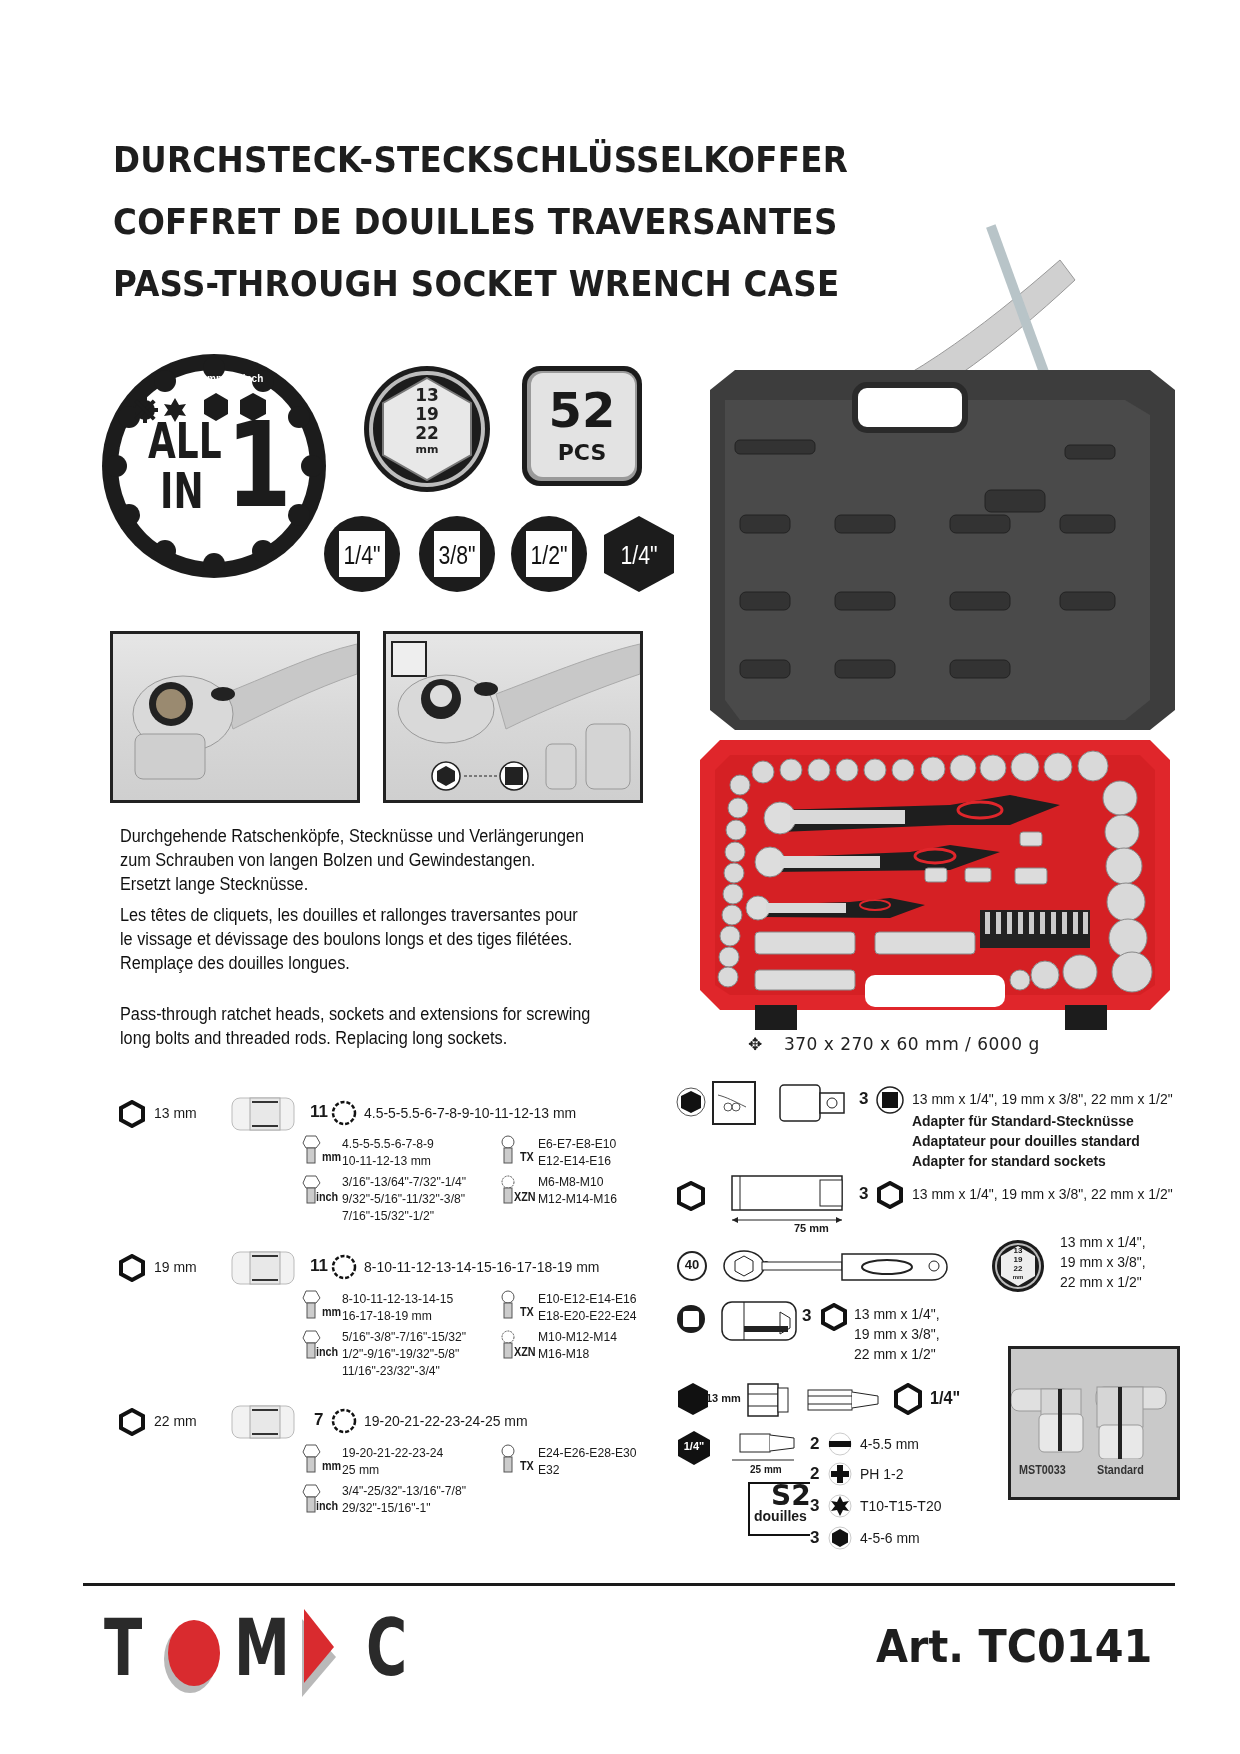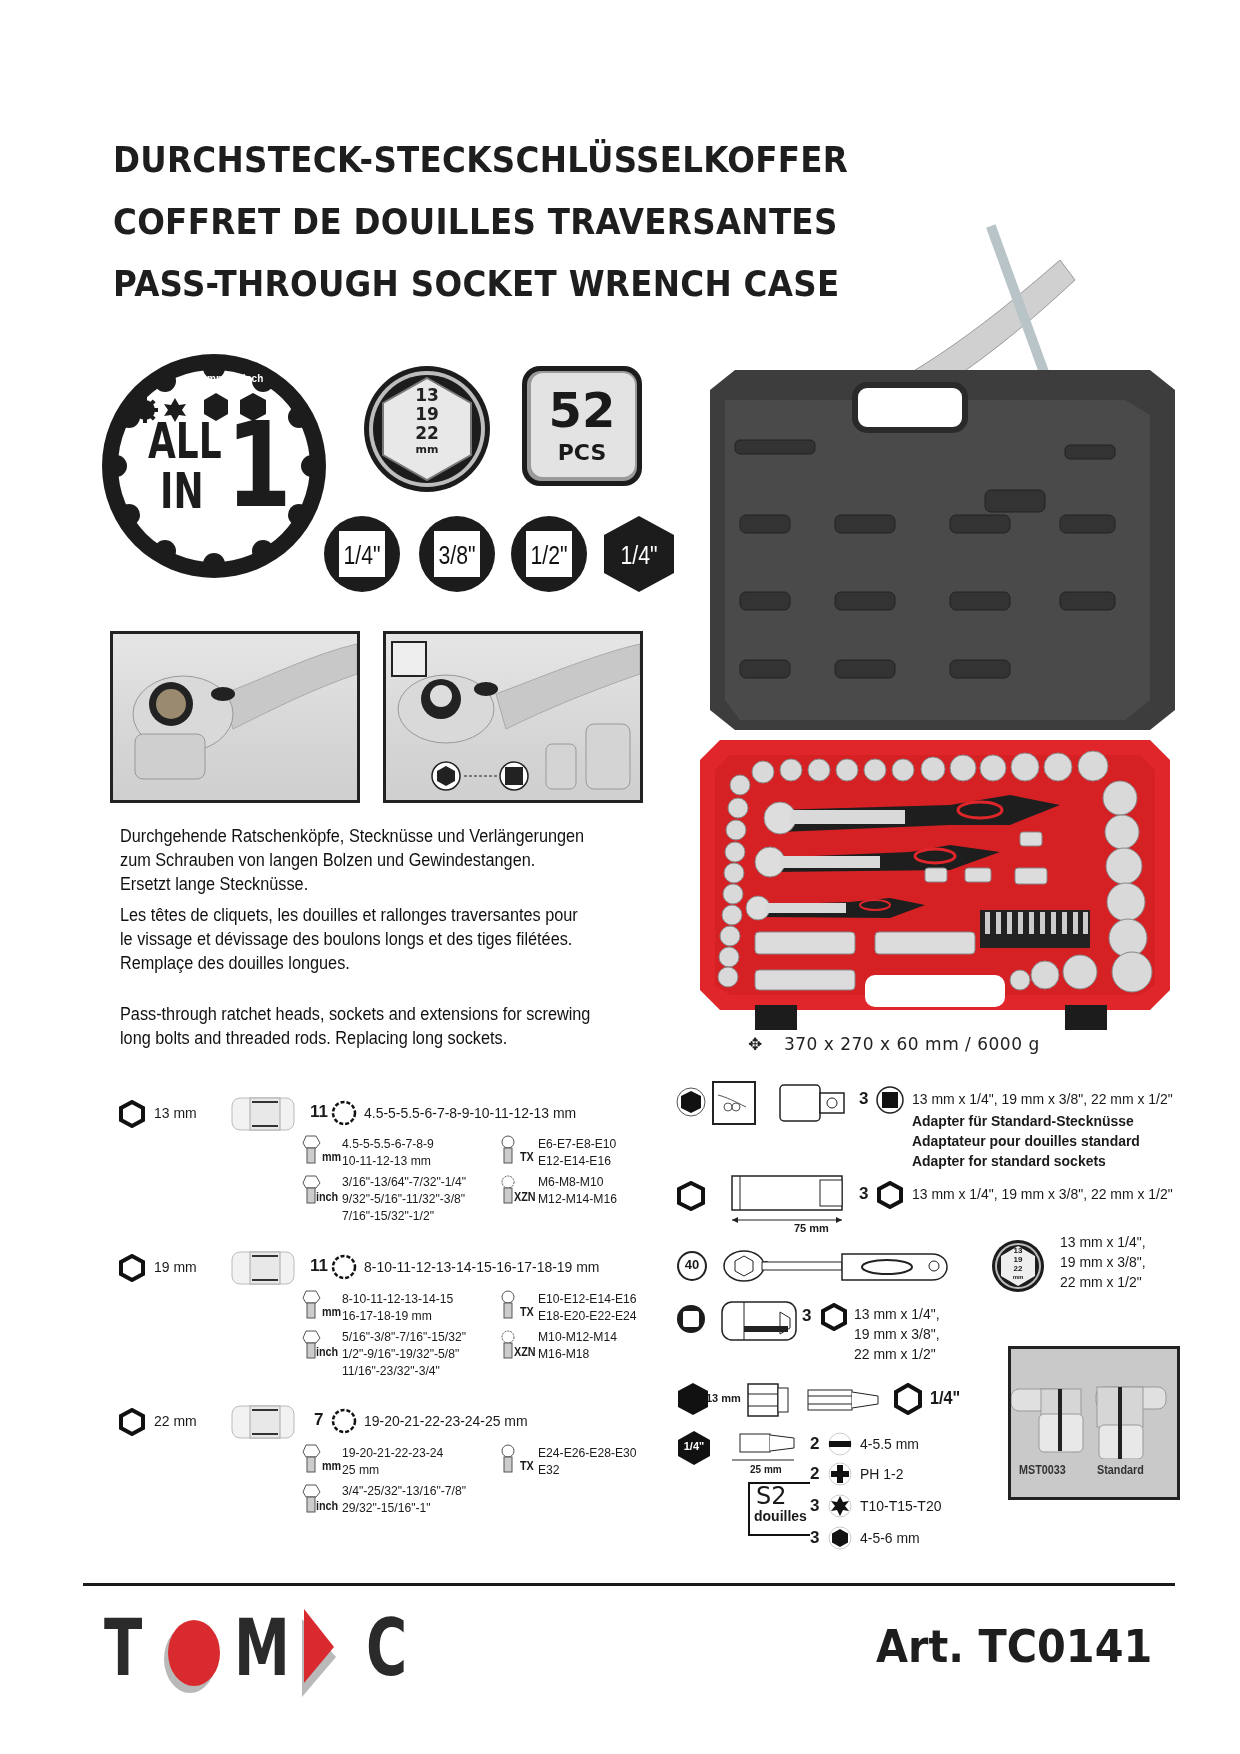--- a/index.html
+++ b/index.html
@@ -583,21 +583,21 @@
       <polygon points="18,1 34,10 34,26 18,35 2,26 2,10" fill="#111"></polygon>
     </svg>
   <div class="abs" style="left:0;top:10px;width:36px;text-align:center;color:#fff;font-size:11px;font-weight:bold;">1/4"</div>
   <svg width="70" height="36" class="abs" style="left:52px;top:2px;">
       <rect x="12" y="2" width="30" height="18" fill="#fff" stroke="#222"></rect>
       <path d="M42,3 L66,6 L66,16 L42,19" fill="#fff" stroke="#222"></path>
       <line x1="4" y1="28" x2="66" y2="28" stroke="#222"></line>
     </svg>
   <div class="abs" style="left:74px;top:34px;font-size:10px;font-weight:bold;">25 mm</div>
   <div class="abs" style="left:72px;top:52px;width:60px;height:50px;border:2px solid #111;border-right:none;">
-    <div style="font-family:'DejaVu Sans',sans-serif;font-weight:normal;font-size:24px;line-height:24px;padding-left:6px;">S2</div>
+    <div style="font-family:'DejaVu Sans',sans-serif;font-weight:bold;font-size:28px;line-height:24px;padding-left:21px;">S2</div>
     <div style="font-weight:bold;font-size:14px;line-height:16px;padding-left:4px;">douilles</div>
   </div>
 
   <div class="count" style="left:134px;top:4px;">2</div>
   <svg width="24" height="24" class="abs" style="left:152px;top:2px;">
       <circle cx="12" cy="12" r="11" fill="#fff" stroke="#ccc"></circle>
       <rect x="1" y="9" width="22" height="6" fill="#111"></rect>
     </svg>
   <div class="spec-r" style="left:184px;top:4px;">4-5.5 mm</div>
 

